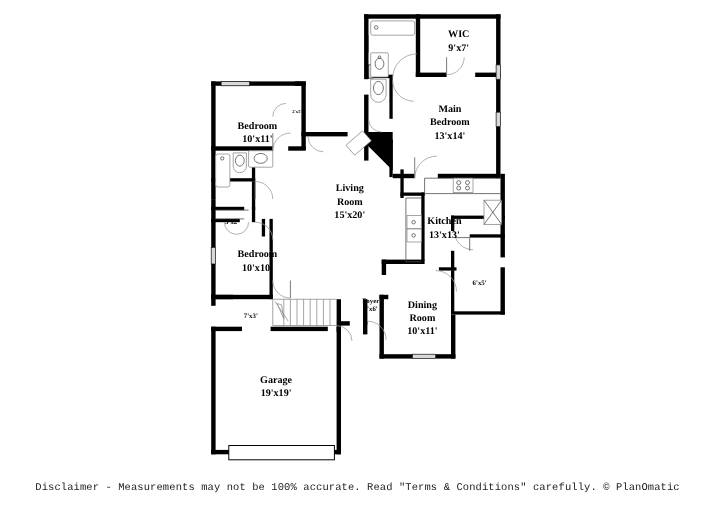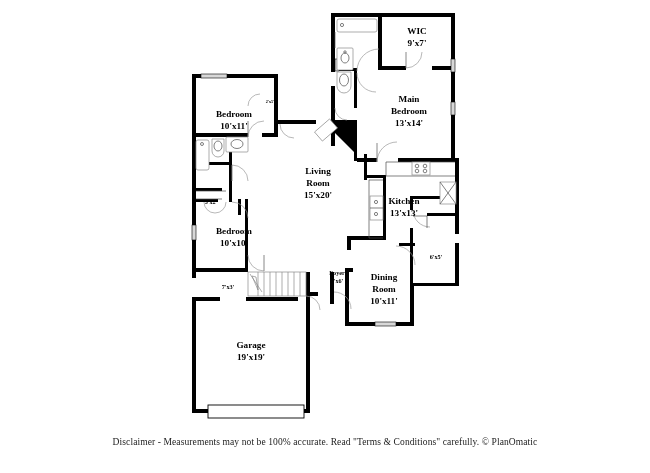--- a/index.html
+++ b/index.html
@@ -24,21 +24,21 @@
   #plan-svg {
     position: absolute;
     left: 0; top: 0;
   }
   .disclaimer {
     position: absolute;
     left: 0;
     top: 437px;
     width: 650px;
     text-align: center;
-    font-family: Liberation Serif, serif;
+    font-family: Liberation Mono, monospace;
     font-size: 9.5px;
     color: #1b1b1b;
     letter-spacing: 0.1px;
     white-space: nowrap;
   }
   
   .rm-name {
     font-family: "Liberation Serif", "DejaVu Serif", serif;
     font-weight: bold;
     fill: #000000;

